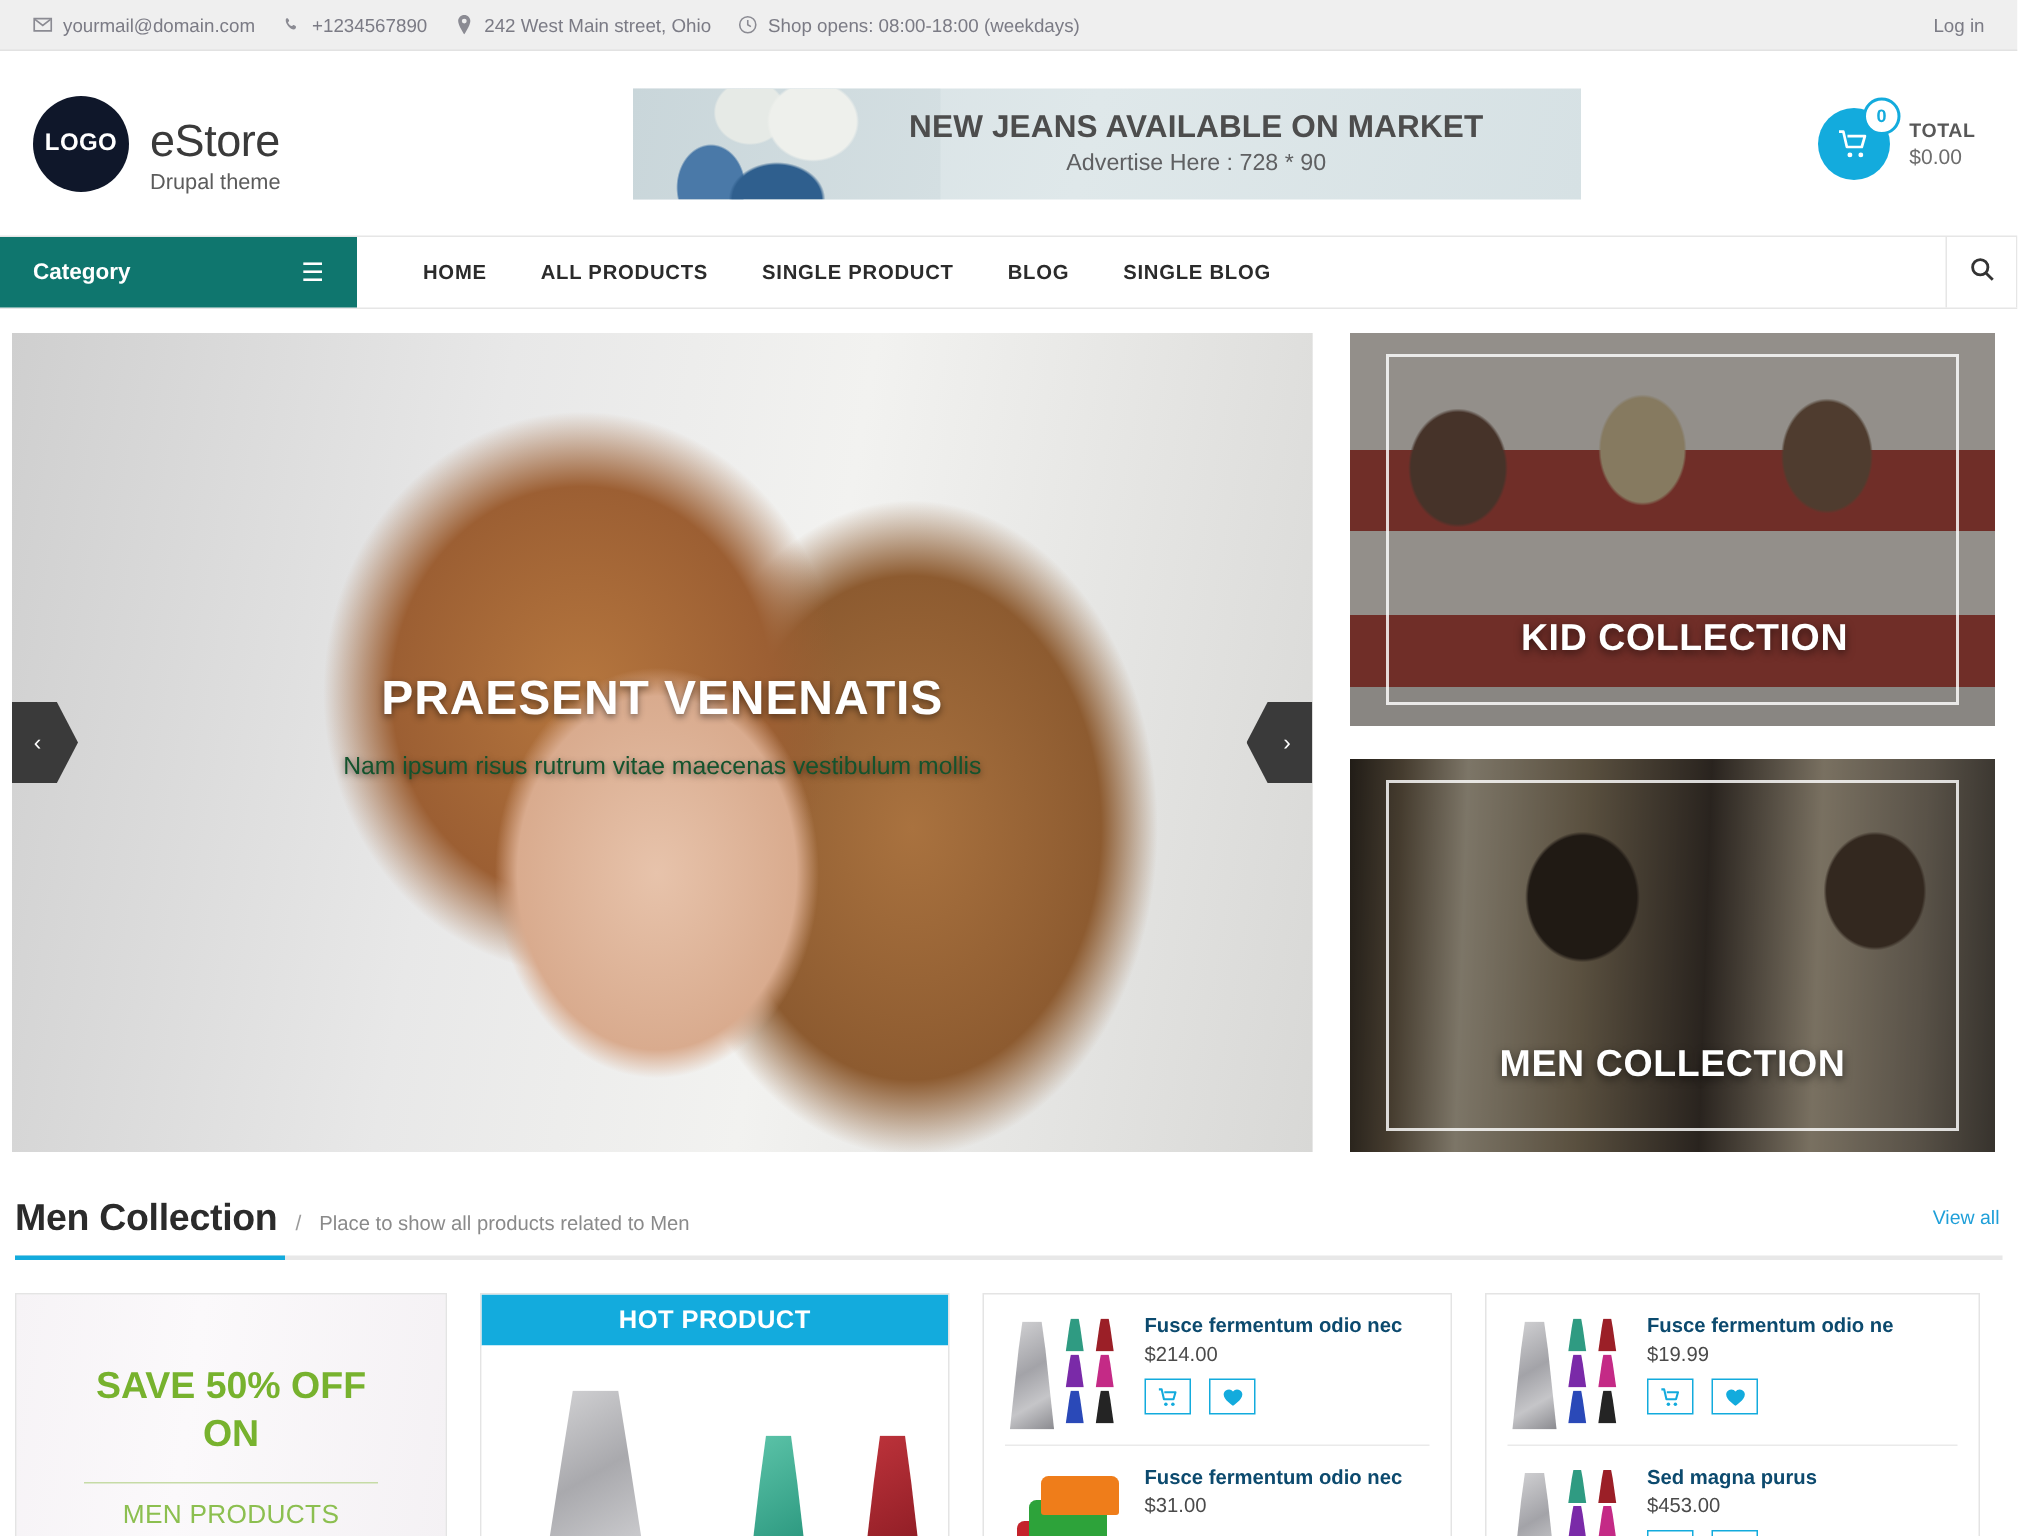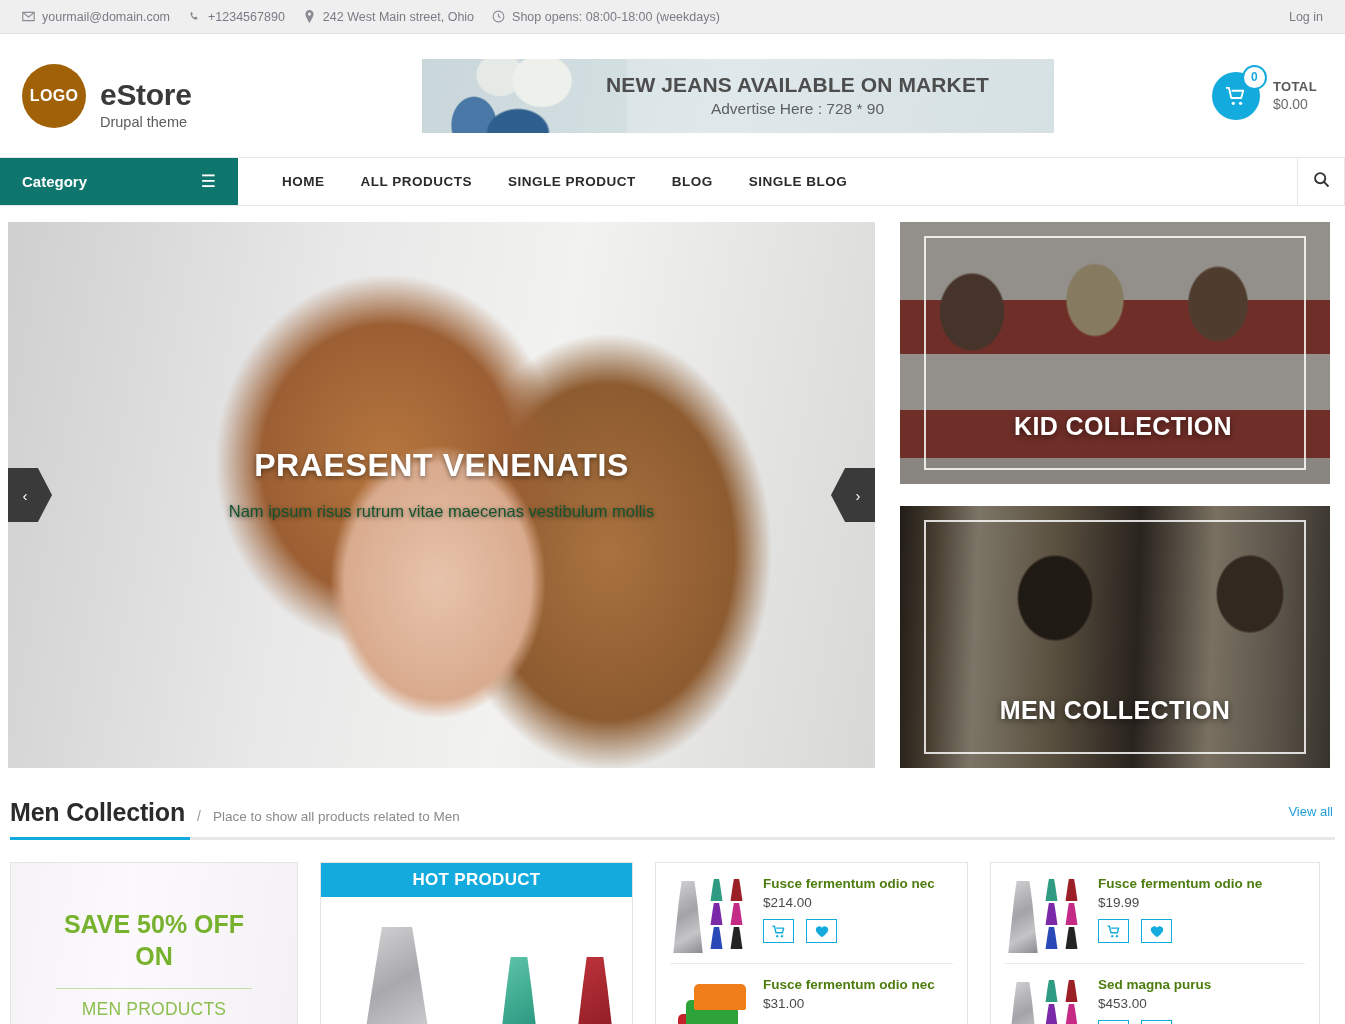--- a/index.html
+++ b/index.html
@@ -21,25 +21,25 @@
   .tb-ico svg { display: block; }
   .login-link { font-size: 12.5px; color: #7b7b85; text-decoration: none; }
 
   
   .header {
     height: 124px; background: #fff; border-bottom: 1px solid #e6e6e6;
     display: flex; align-items: center; padding: 0 22px;
   }
   .brand { display: flex; align-items: center; gap: 14px; width: 330px; }
   .logo-circle {
-    width: 64px; height: 64px; border-radius: 50%; background: #a16207;
+    width: 64px; height: 64px; border-radius: 50%; background: #0f172a;
     display: flex; align-items: center; justify-content: center;
     color: #fff; font-size: 16px; font-weight: 700; letter-spacing: .3px;
   }
-  .brand-text .b-name { font-size: 30px; font-weight: 700; color: #3a3a3a; line-height: 1.05; letter-spacing: -.3px; margin-top: 18px; }
+  .brand-text .b-name { font-size: 30px; font-weight: 400; color: #3a3a3a; line-height: 1.05; letter-spacing: -.3px; margin-top: 18px; }
   .brand-text .b-sub { font-size: 14.5px; color: #5c5c5c; margin-top: 4px; }
 
   .promo {
     flex: 1; display: flex; justify-content: center;
   }
   .promo-banner {
     width: 632px; height: 74px; position: relative; overflow: hidden;
     background: linear-gradient(105deg,#cfdade 0%, #d9e3e6 22%, #dfe8ea 48%, #d6e1e4 100%);
     display: flex; align-items: center; justify-content: center;
   }
@@ -192,21 +192,21 @@
   .m2 { left: 60px; top: 4px;  background: #9b1f27; }
   .m3 { left: 40px; top: 28px; background: #7a2aa8; }
   .m4 { left: 60px; top: 28px; background: #c42a86; }
   .m5 { left: 40px; top: 52px; background: #2a49b8; }
   .m6 { left: 60px; top: 52px; background: #242424; }
   .shirt-thumb .sh { position: absolute; border-radius: 5px 5px 2px 2px; height: 26px; }
   .sh-o { left: 24px; top: 8px;  width: 52px; background: #ef7d1a; }
   .sh-g { left: 16px; top: 24px; width: 52px; background: #2da33a; }
   .sh-r { left: 8px;  top: 38px; width: 52px; background: #c4232b; }
   .prod-info { flex: 1; min-width: 0; }
-  .p-name { font-size: 13.5px; font-weight: 700; color: #4d7c0f; line-height: 1.28; }
+  .p-name { font-size: 13.5px; font-weight: 700; color: #0c4a6e; line-height: 1.28; }
   .p-price { font-size: 13.5px; color: #4a4a4a; margin-top: 3px; }
   .p-actions { display: flex; gap: 12px; margin-top: 9px; }
   .p-btn {
     width: 31px; height: 24px; border: 1px solid #13abdd; background: #fff;
     display: flex; align-items: center; justify-content: center; color: #13abdd; cursor: pointer;
   }
   .p-btn svg { display: block; }
 </style>
 </head>
 <body>

